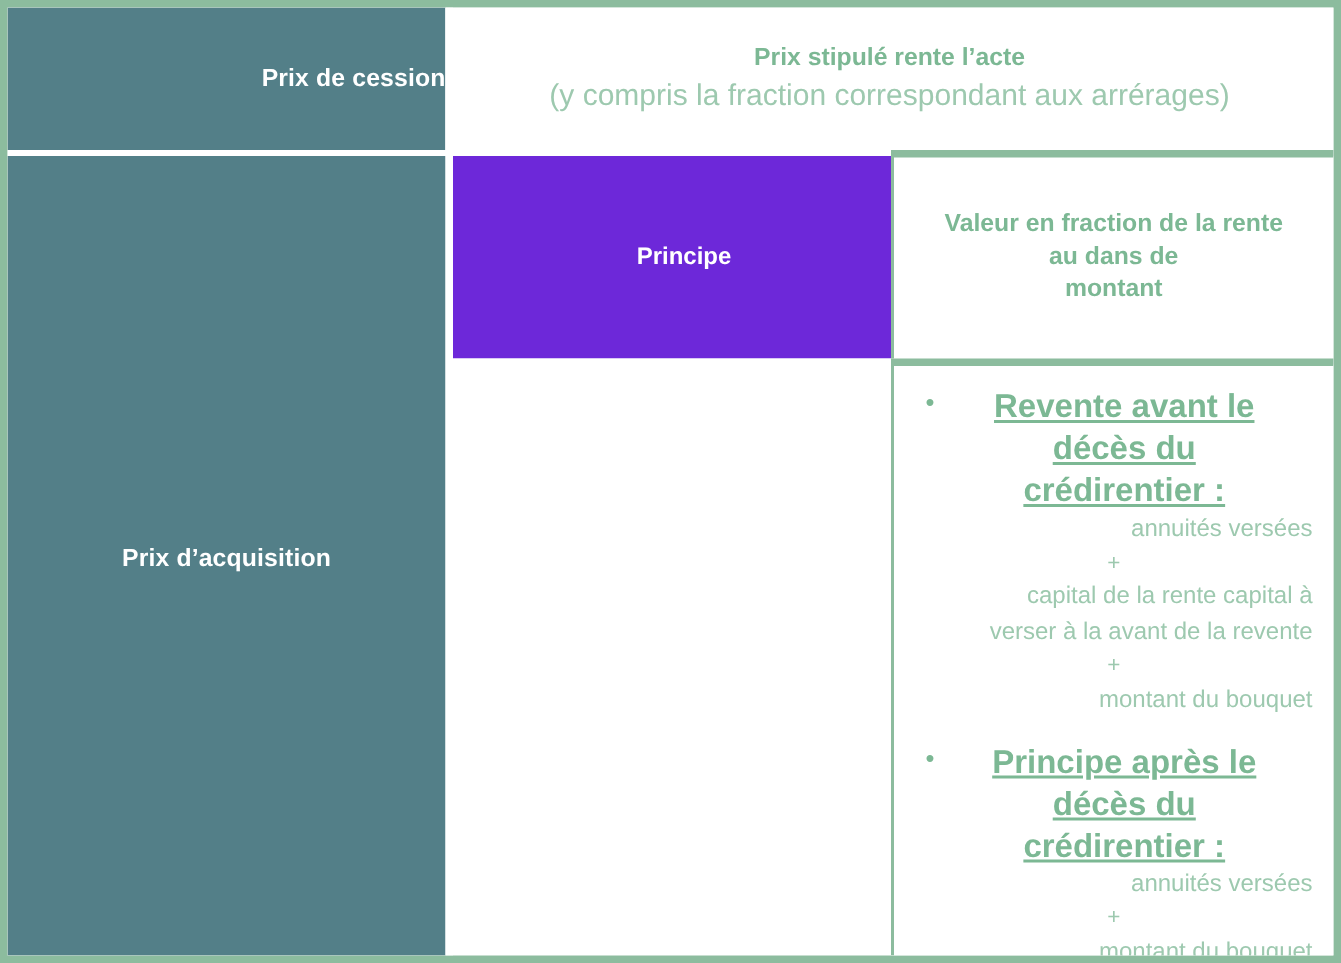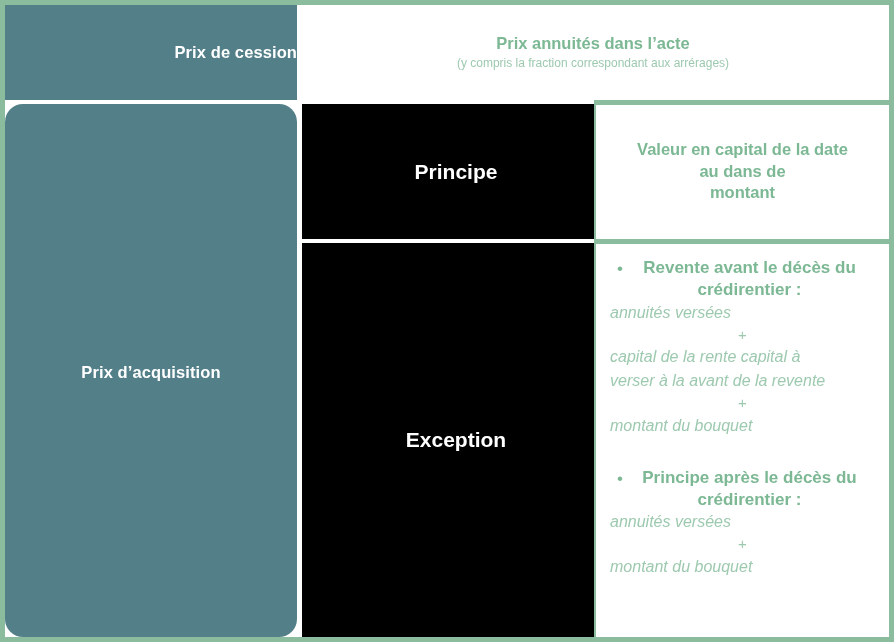--- a/index.html
+++ b/index.html
@@ -45,34 +45,33 @@
     top: 0px;
     width: 292px;
     height: 95px;
     align-items: flex-end;
   }
   .cell-prix-acquisition {
     left: 0px;
     top: 99px;
     width: 292px;
     height: 533px;
-    border-radius: 18px;
   }
   .cell-prix-acquisition .teal-label {
     display: block;
     width: 100%;
     margin-top: 4px;
   }
 
   
   .green {
-    background: #000000;
+    background: #6d28d9;
     color: #ffffff;
     font-weight: bold;
-    font-size: 21px;
+    font-size: 16px;
     padding-left: 16px;
   }
   .cell-principe {
     left: 297px;
     top: 99px;
     width: 292px;
     height: 135px;
   }
   .cell-exception {
     left: 297px;
@@ -132,21 +131,21 @@
   .headline {
     color: #7cb894;
     font-weight: bold;
     font-size: 16.5px;
     line-height: 1.28;
     margin: 0;
   }
   .subline {
     color: #9dc9af;
     font-weight: normal;
-    font-size: 12px;
+    font-size: 20px;
     line-height: 1.3;
     margin: 2px 0 0 0;
   }
   .valeur-line {
     color: #7cb894;
     font-weight: bold;
     font-size: 16.5px;
     line-height: 1.32;
     margin: 0;
   }
@@ -169,34 +168,34 @@
     font-size: 17px;
     line-height: 1.28;
     flex: 0 0 auto;
     width: 20px;
     text-align: center;
     margin-top: 1px;
   }
   .bullet-head-text {
     color: #7cb894;
     font-weight: bold;
-    font-size: 17px;
+    font-size: 22px;
     line-height: 1.28;
     text-align: center;
     flex: 1 1 auto;
     padding-right: 6px;
+    text-decoration: underline;
   }
   .bullet-line {
     color: #9dc9af;
     font-weight: normal;
     font-size: 16px;
     line-height: 1.45;
-    text-align: left;
-    width: 100%;
-    font-style: italic;
+    text-align: right;
+    width: 100%;
   }
   .plus {
     color: #9dc9af;
     font-weight: normal;
     font-size: 15px;
     line-height: 1.45;
     text-align: center;
     width: 100%;
   }
   .spacer-12 { height: 14px; }
@@ -204,41 +203,38 @@
 </head>
 <body>
 
 <div class="table-frame">
 
   <div class="cell teal cell-prix-cession">
     <span class="teal-label">Prix de cession</span>
   </div>
 
   <div class="cell white cell-stipule">
-    <div class="headline">Prix annuités dans l’acte</div>
+    <div class="headline">Prix stipulé rente l’acte</div>
     <div class="subline">(y compris la fraction correspondant aux arrérages)</div>
   </div>
 
   <div class="cell teal cell-prix-acquisition">
     <span class="teal-label">Prix d’acquisition</span>
   </div>
 
   <div class="cell green cell-principe">
     <span>Principe</span>
   </div>
 
   <div class="cell white cell-valeur">
-    <div class="valeur-line">Valeur en capital de la date</div>
+    <div class="valeur-line">Valeur en fraction de la rente</div>
     <div class="valeur-line">au dans de</div>
     <div class="valeur-line">montant</div>
   </div>
 
-  <div class="cell green cell-exception">
-    <span>Exception</span>
-  </div>
 
   <div class="cell white cell-detail">
 
     <div class="bullet-group">
       <div class="bullet-head">
         <span class="bullet-dot">•</span>
         <span class="bullet-head-text">
           <span style="display: block;">Revente avant le décès du</span>
           <span style="display: block;">crédirentier :</span>
         </span>

